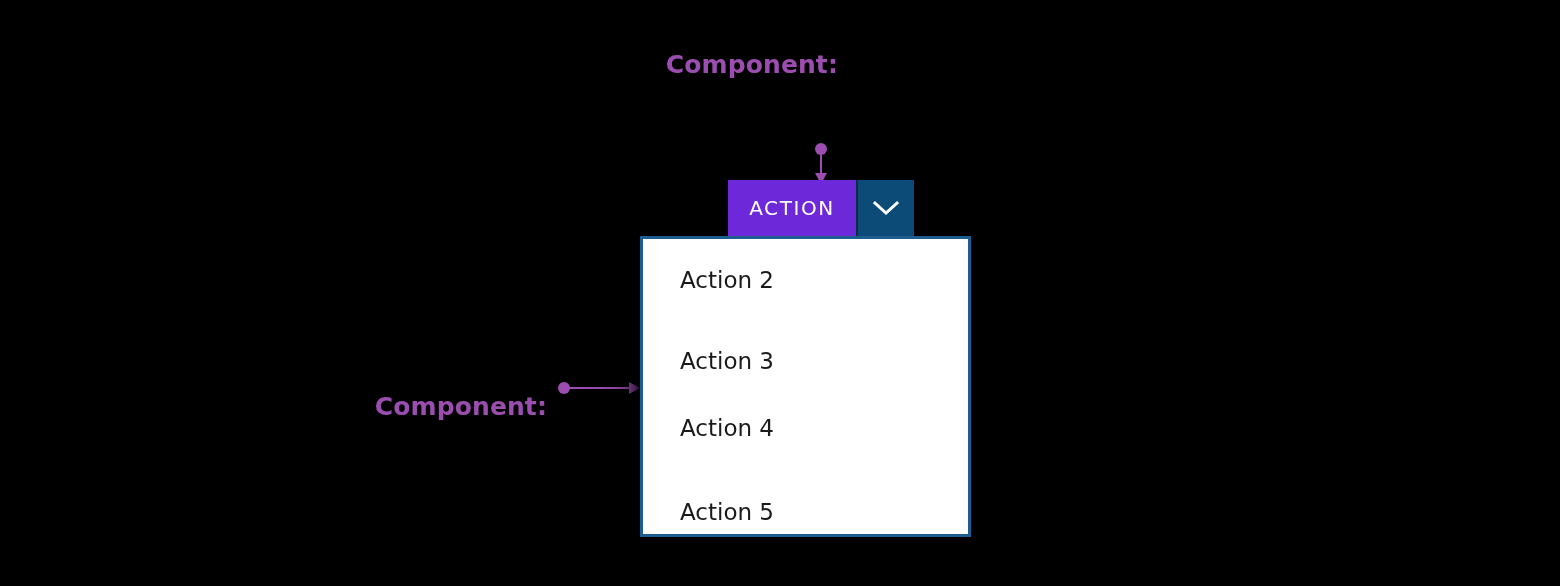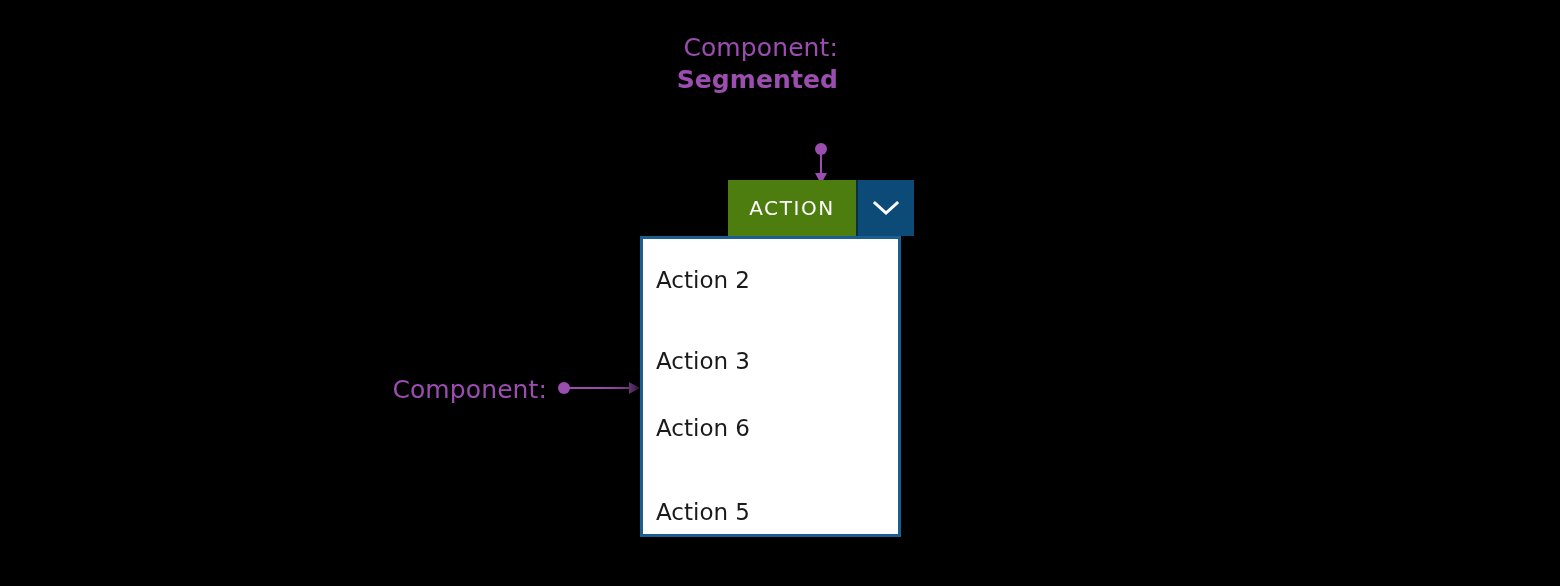--- a/index.html
+++ b/index.html
@@ -26,22 +26,23 @@
   
   .annotation-text {
     position: absolute;
     color: #9B4DB0;
     font-size: 25px;
     line-height: 32px;
     white-space: nowrap;
     letter-spacing: 0.1px;
   }
   .annotation-text .lead {
-    font-weight: 400;
+    font-weight: 700;
     display: block;
+    margin-top: 17px;
   }
   .annotation-text .name {
     font-weight: 700;
     display: block;
   }
 
   
   #annotation-segmented-label {
     right: 722px;           
     top: 32px;
@@ -132,21 +133,21 @@
     position: absolute;
     left: 728px;
     top: 180px;
     height: 56px;
     display: flex;
     align-items: stretch;
     z-index: 5;
   }
   .seg-primary {
     width: 128px;
-    background: #4d7c0f;
+    background: #6d28d9;
     color: #FFFFFF;
     display: flex;
     align-items: center;
     justify-content: center;
     font-size: 20px;
     font-weight: 400;
     letter-spacing: 1.6px;
     cursor: pointer;
     user-select: none;
   }
@@ -162,30 +163,31 @@
     justify-content: center;
     cursor: pointer;
   }
   .seg-toggle svg { display: block; }
 
   
   #menu-surface {
     position: absolute;
     left: 640px;
     top: 236px;
-    width: 261px;
+    width: 331px;
     height: 301px;
     background: #FFFFFF;
     border: 3px solid #1C5E8F;
     box-sizing: border-box;
     box-shadow:
       0 2px 6px rgba(0,0,0,0.95),
       0 8px 22px rgba(0,0,0,0.85),
       0 14px 40px rgba(0,0,0,0.75);
     z-index: 3;
+    padding-left: 24px;
   }
   .menu-list {
     list-style: none;
     margin: 0;
     padding: 0;
     position: relative;
     height: 100%;
   }
   .menu-item {
     position: absolute;
@@ -207,21 +209,20 @@
   .menu-item:nth-child(3) { top: 169px; }
   .menu-item:nth-child(4) { top: 253px; }
 </style>
 </head>
 <body>
 
 <div class="stage">
 
   <div class="annotation-text" id="annotation-segmented-label">
     <span class="lead">Component:</span>
-    <span class="name">Segmented</span>
   </div>
 
   <div class="connector-v">
     <span class="dot"></span>
     <span class="line"></span>
     <span class="head"></span>
   </div>
 
   <div class="annotation-text" id="annotation-menu-label">
     <span class="lead">Component:</span>
@@ -240,18 +241,18 @@
       <svg width="26" height="16" viewBox="0 0 26 16" aria-hidden="true">
         <path d="M2 3 L13 13 L24 3" fill="none" stroke="#FFFFFF" stroke-width="3" stroke-linecap="square" stroke-linejoin="miter"></path>
       </svg>
     </div>
   </div>
 
   <div id="menu-surface">
     <ul class="menu-list">
       <li class="menu-item">Action 2</li>
       <li class="menu-item">Action 3</li>
-      <li class="menu-item">Action 6</li>
+      <li class="menu-item">Action 4</li>
       <li class="menu-item">Action 5</li>
     </ul>
   </div>
 
 </div>
 
 </body></html>

